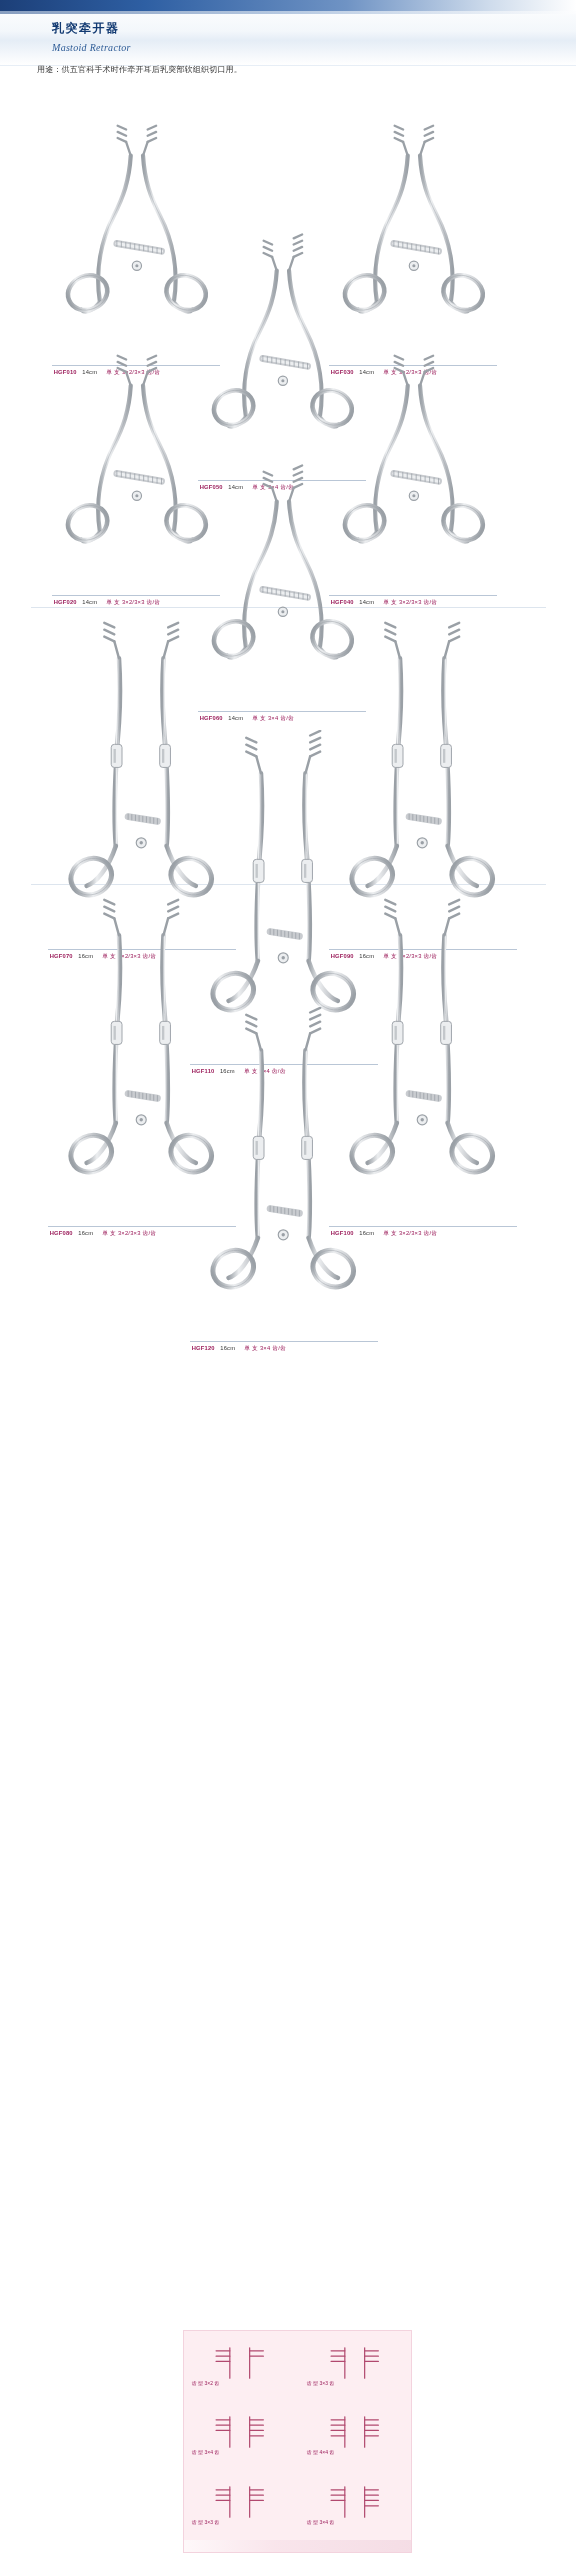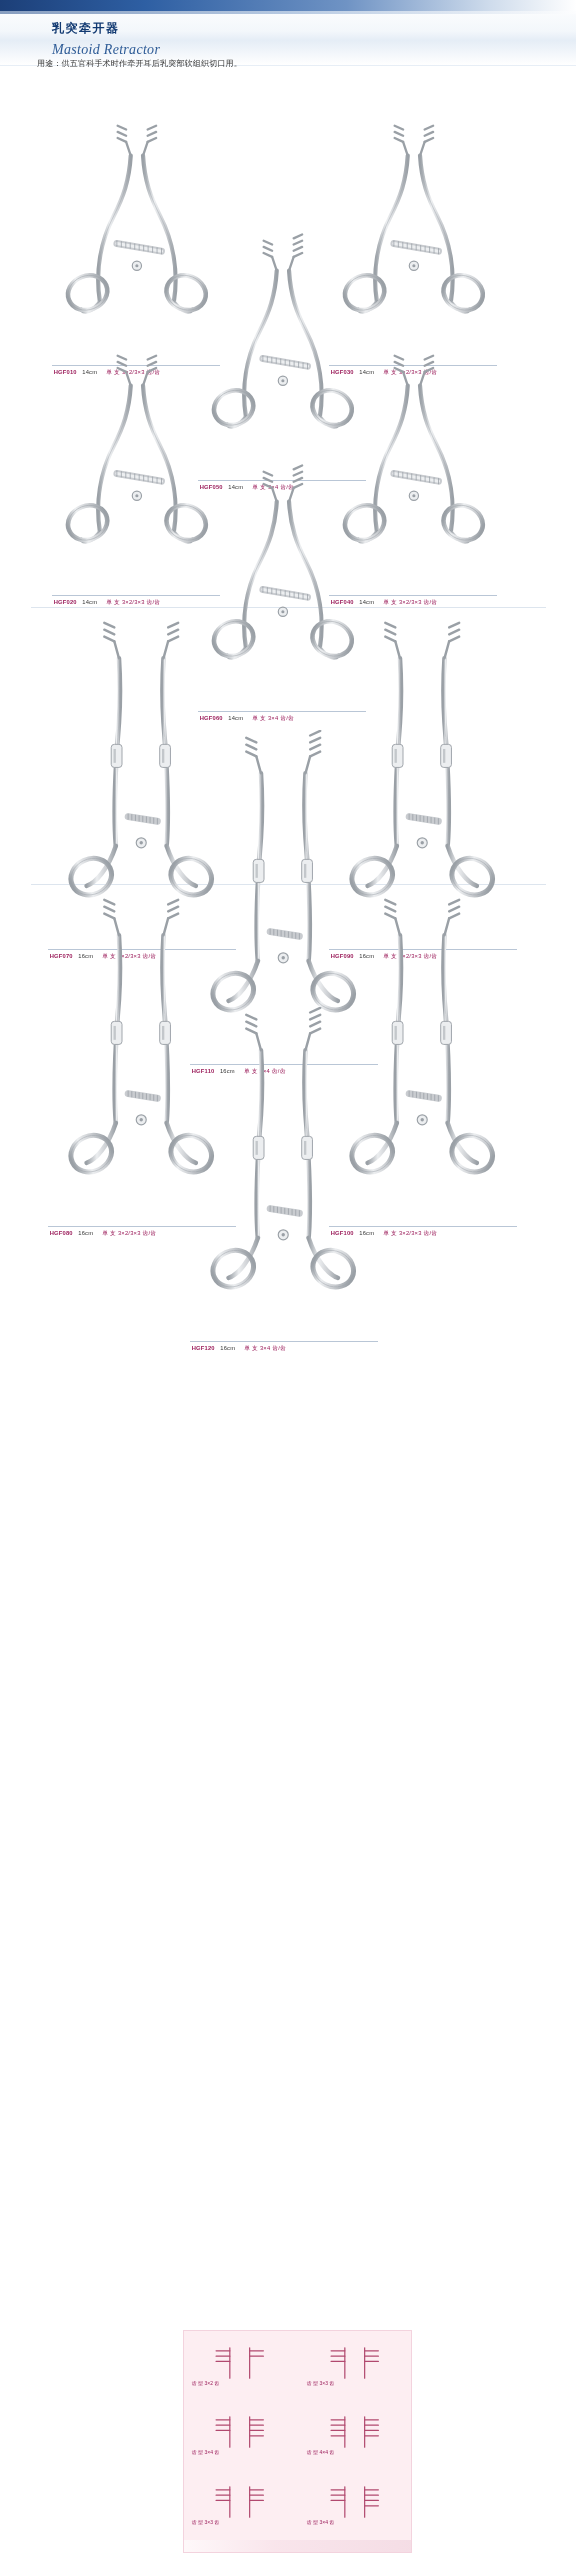--- a/index.html
+++ b/index.html
@@ -27,27 +27,27 @@
     background:linear-gradient(to right,#29518d 0%, #7fa0cb 50%, #ffffff 100%);
     opacity:.55;
   }
   .title-cn {
     position:absolute; left:52px; top:20px;
     font-size:12px; font-weight:bold; color:#123a72;
     letter-spacing:1.5px;
   }
   .title-en {
     position:absolute; left:52px; top:42px;
-    font-size:14px; color:#2d5b96;
+    font-size:10px; color:#2d5b96;
     font-family:"Liberation Serif", serif;
     font-style:italic;
     letter-spacing:0.3px;
   }
   .usage {
-    position:absolute; left:37px; top:58px;
+    position:absolute; left:37px; top:64px;
     font-size:8px; color:#333;
     letter-spacing:0.2px;
   }
 
   
   .sheet { position:absolute; left:0; top:0; width:577px; height:2576px; }
 
   .item { position:absolute; }
   .item .art { position:absolute; left:0; top:0; }
   .caption {

